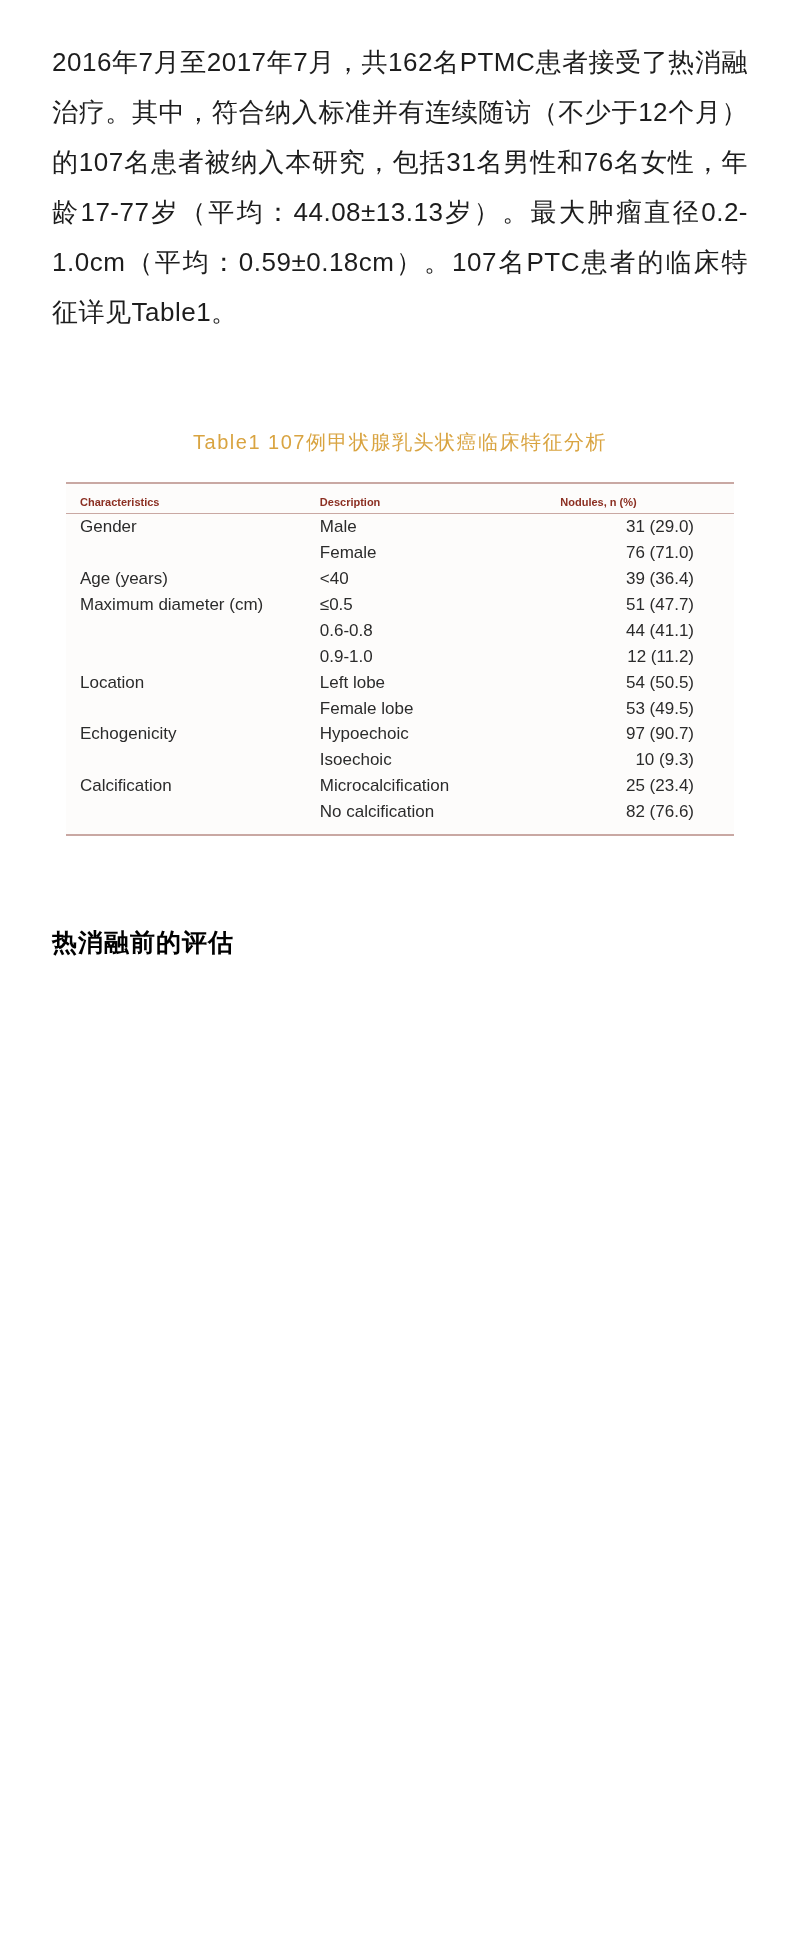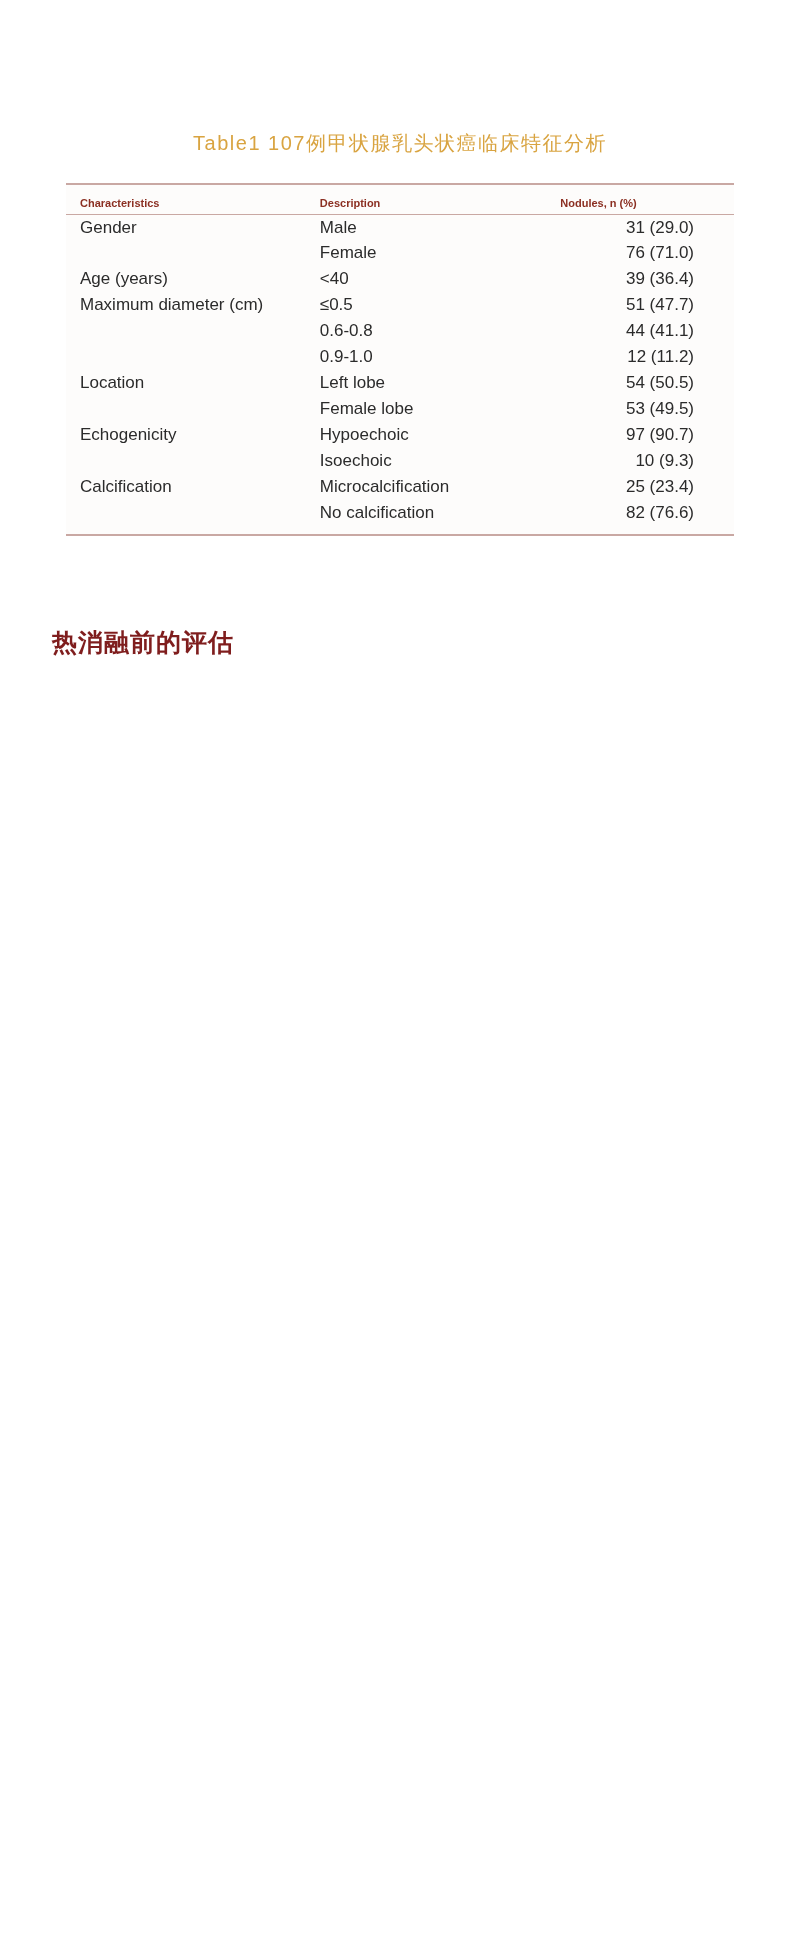--- a/index.html
+++ b/index.html
@@ -70,35 +70,36 @@
     line-height: 1.35;
   }
   .col-char { width: 38%; padding-left: 14px !important; }
   .col-desc { width: 36%; }
   .col-nod  { width: 26%; text-align: right; padding-right: 40px !important; }
   th.col-char { padding-left: 14px; }
   th.col-nod  { text-align: right; padding-right: 40px; }
   .nod-val { text-align: right; padding-right: 40px; }
   .first-row td { padding-top: 7px; }
   .section-head {
-    color: #7f1d1d;
+    color: #000000;
     font-size: 25px;
     font-weight: bold;
     letter-spacing: 1px;
     margin: 90px 0 12px 0;
   }
   .para-2 {
     margin-top: 0;
   }
 </style>
 </head>
 <body>
 
 <div class="page">
 
+  <p class="para para-1">2016年7月至2017年7月，共162名PTMC患者接受了热消融治疗。其中，符合纳入标准并有连续随访（不少于12个月）的107名患者被纳入本研究，包括31名男性和76名女性，年龄17-77岁（平均：44.08±13.13岁）。最大肿瘤直径0.2-1.0cm（平均：0.59±0.18cm）。107名PTC患者的临床特征详见Table1。</p>
 
   <div class="table-caption">Table1 107例甲状腺乳头状癌临床特征分析</div>
 
   <div class="table-figure">
     <table class="data">
       <thead>
         <tr>
           <th class="col-char">Characteristics</th>
           <th class="col-desc">Description</th>
           <th class="col-nod">Nodules, n (%)</th>

